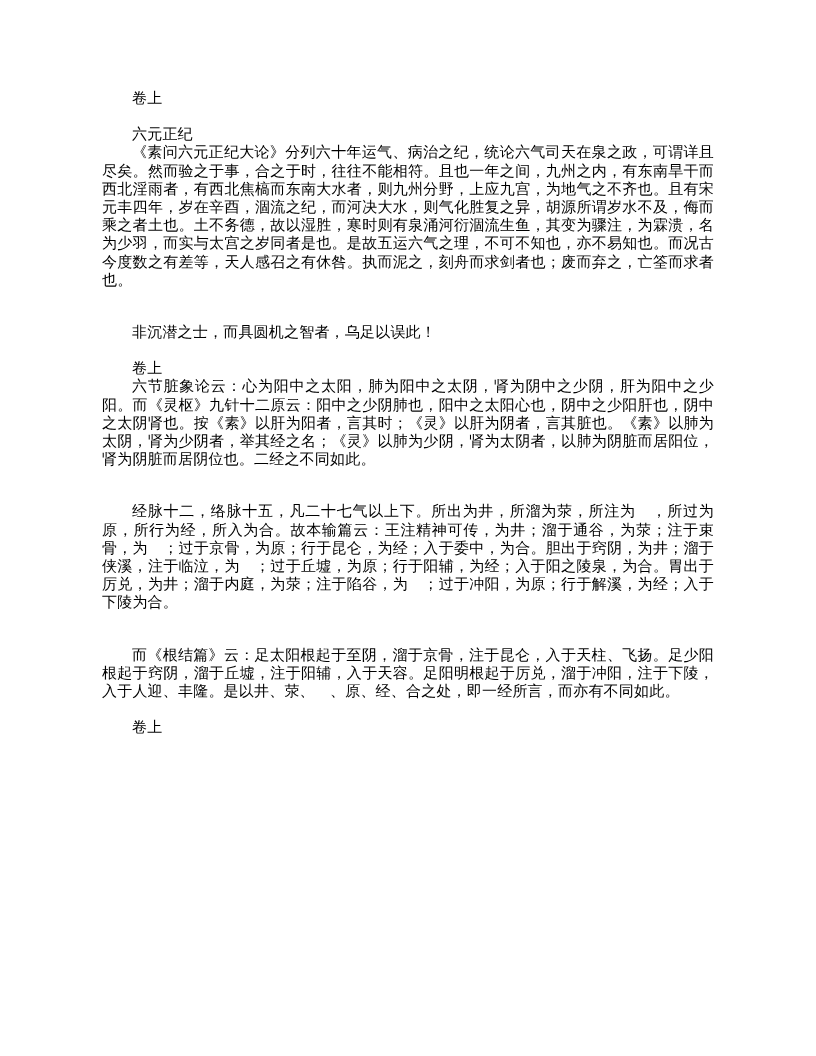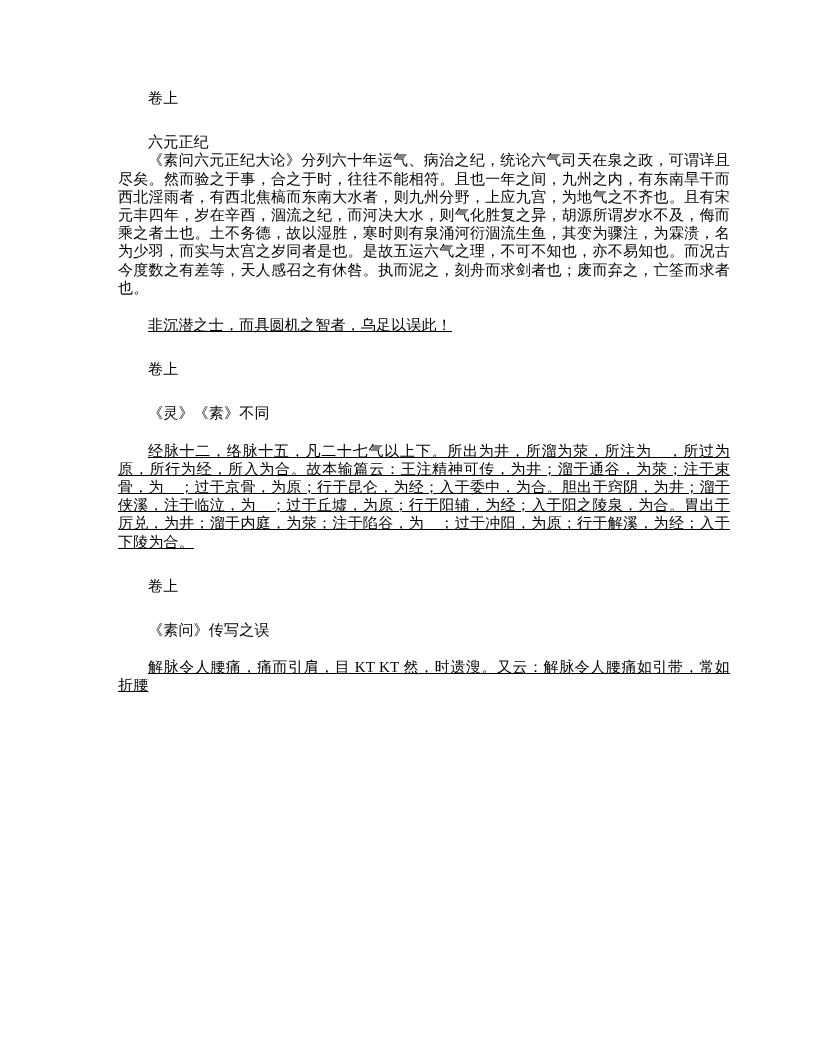--- a/index.html
+++ b/index.html
@@ -9,52 +9,51 @@
   }
   .page {
     position: relative;
     width: 816px;
     height: 1056px;
     background: #ffffff;
     overflow: hidden;
   }
   .text-column {
     position: absolute;
-    left: 118px;
+    left: 102px;
     top: 89px;
     width: 612px;
     font-family: "Liberation Serif", "DejaVu Serif", serif;
     font-size: 15px;
     line-height: 18.2px;
     color: #000000;
     letter-spacing: 0.2px;
   }
   .blk {
     margin: 0;
     text-indent: 2em;
     text-align: justify;
     word-break: break-all;
     white-space: pre-wrap;
   }
   .heading {
     text-align: left;
   }
   .gap-none    { margin-top: 0; }
-  .gap-blank   { margin-top: 19px; text-decoration: underline; }
-  .gap-section { margin-top: 26px; }
+  .gap-blank   { margin-top: 34px; }
+  .gap-section { margin-top: 18px; }
 </style>
 </head>
 <body>
 
 <div class="page">
   <div class="text-column">
     <p class="blk heading gap-none">卷上</p>
     <p class="blk heading gap-section">六元正纪</p>
     <p class="blk gap-none">《素问六元正纪大论》分列六十年运气、病治之纪，统论六气司天在泉之政，可谓详且尽矣。然而验之于事，合之于时，往往不能相符。且也一年之间，九州之内，有东南旱干而西北淫雨者，有西北焦槁而东南大水者，则九州分野，上应九宫，为地气之不齐也。且有宋元丰四年，岁在辛酉，涸流之纪，而河决大水，则气化胜复之异，胡源所谓岁水不及，侮而乘之者土也。土不务德，故以湿胜，寒时则有泉涌河衍涸流生鱼，其变为骤注，为霖溃，名为少羽，而实与太宫之岁同者是也。是故五运六气之理，不可不知也，亦不易知也。而况古今度数之有差等，天人感召之有休咎。执而泥之，刻舟而求剑者也；废而弃之，亡筌而求者也。</p>
     <p class="blk gap-blank">非沉潜之士，而具圆机之智者，乌足以误此！</p>
     <p class="blk heading gap-section">卷上</p>
-    <p class="blk heading gap-section">《灵》《素》不同</p>
+    <p class="blk gap-none">六节脏象论云：心为阳中之太阳，肺为阳中之太阴，肾为阴中之少阴，肝为阳中之少阳。而《灵枢》九针十二原云：阳中之少阴肺也，阳中之太阳心也，阴中之少阳肝也，阴中之太阴肾也。按《素》以肝为阳者，言其时；《灵》以肝为阴者，言其脏也。《素》以肺为太阴，肾为少阴者，举其经之名；《灵》以肺为少阴，肾为太阴者，以肺为阴脏而居阳位，肾为阴脏而居阴位也。二经之不同如此。</p>
     <p class="blk gap-blank">经脉十二，络脉十五，凡二十七气以上下。所出为井，所溜为荥，所注为　，所过为原，所行为经，所入为合。故本输篇云：王注精神可传，为井；溜于通谷，为荥；注于束骨，为　；过于京骨，为原；行于昆仑，为经；入于委中，为合。胆出于窍阴，为井；溜于侠溪，注于临泣，为　；过于丘墟，为原；行于阳辅，为经；入于阳之陵泉，为合。胃出于厉兑，为井；溜于内庭，为荥；注于陷谷，为　；过于冲阳，为原；行于解溪，为经；入于下陵为合。</p>
+    <p class="blk gap-blank">而《根结篇》云：足太阳根起于至阴，溜于京骨，注于昆仑，入于天柱、飞扬。足少阳根起于窍阴，溜于丘墟，注于阳辅，入于天容。足阳明根起于厉兑，溜于冲阳，注于下陵，入于人迎、丰隆。是以井、荥、　、原、经、合之处，即一经所言，而亦有不同如此。</p>
     <p class="blk heading gap-section">卷上</p>
-    <p class="blk heading gap-section">《素问》传写之误</p>
-    <p class="blk gap-blank">解脉令人腰痛，痛而引肩，目 KT KT 然，时遗溲。又云：解脉令人腰痛如引带，常如折腰</p>
   </div>
 </div>
 
 </body></html>

